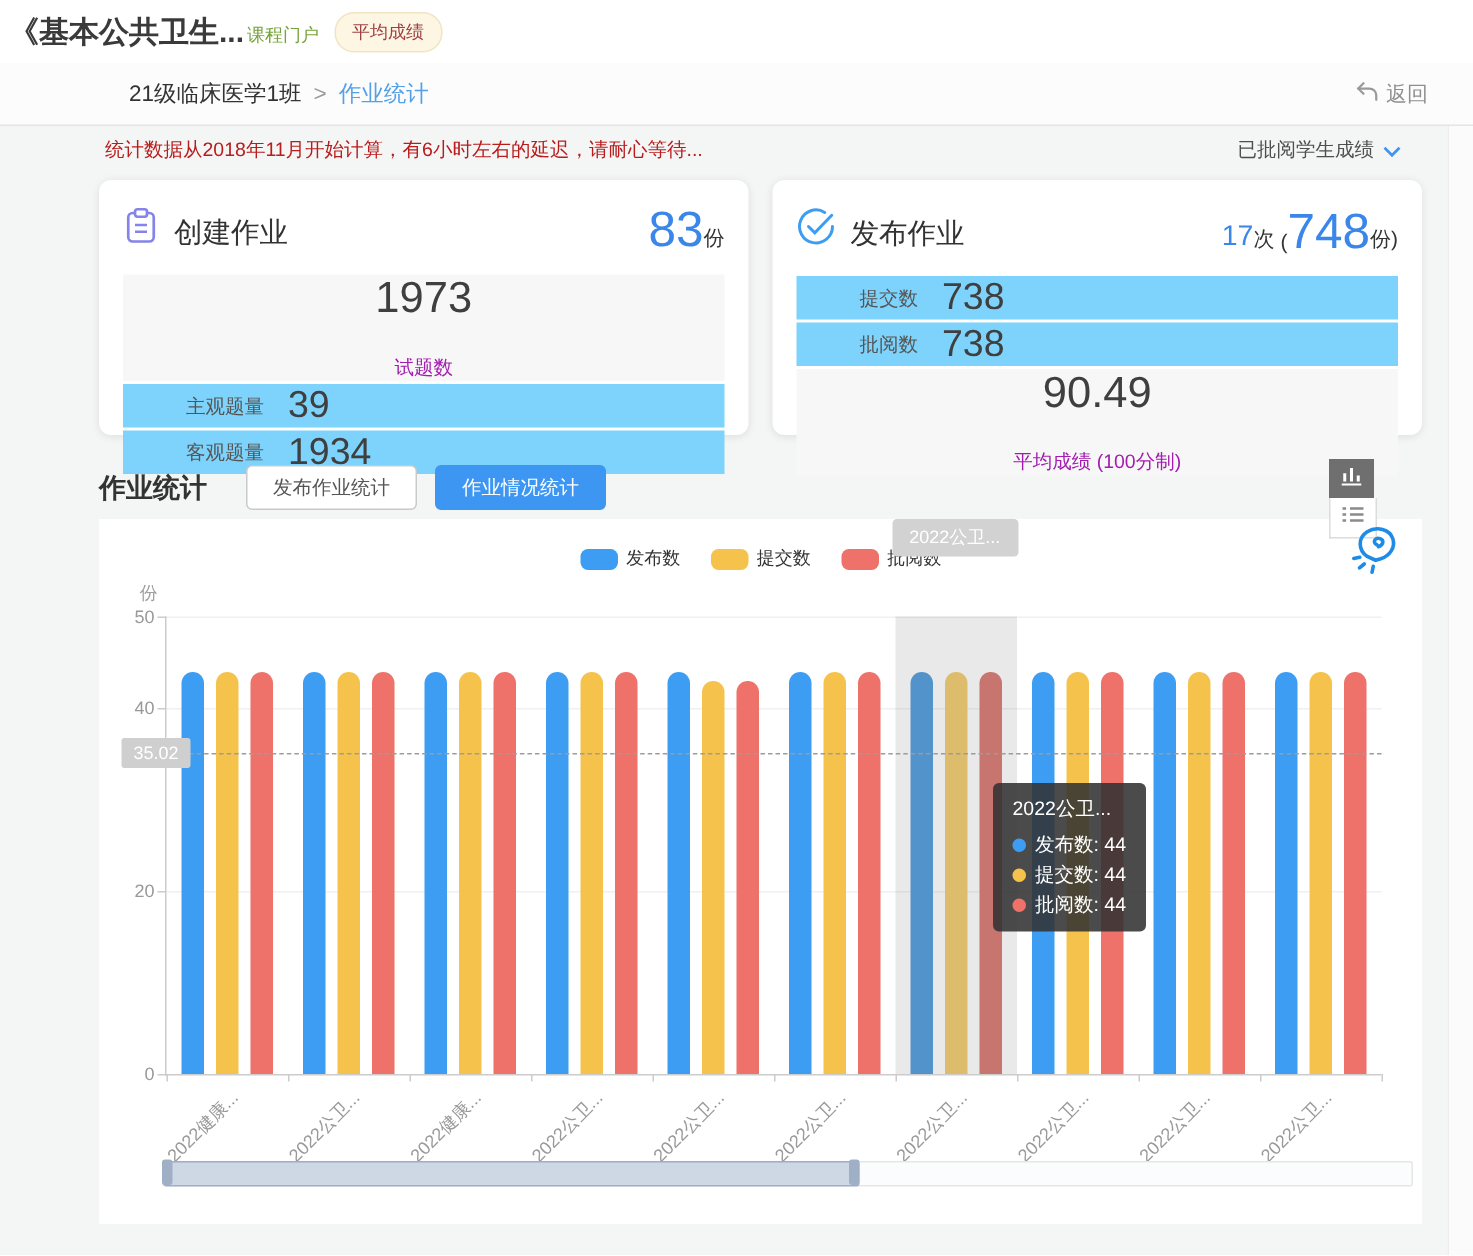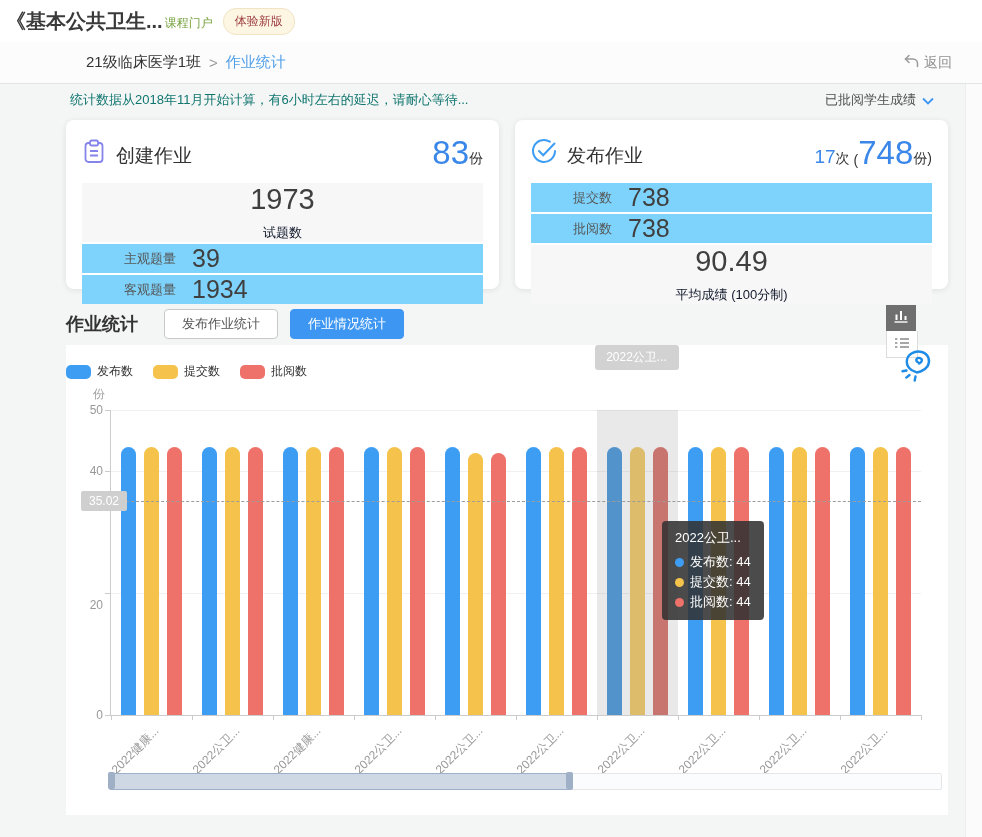--- a/index.html
+++ b/index.html
@@ -17,54 +17,54 @@
   .crumb-row{height:41px;background:#fcfcfc;border-bottom:1px solid #e4e4e4;
              display:flex;align-items:center;padding:0 30px 0 86px;font-size:15px;}
   .crumb-class{color:#333;}
   .crumb-sep{color:#999;margin:0 8px;}
   .crumb-cur{color:#53a0e8;}
   .back-btn{margin-left:auto;display:flex;align-items:center;gap:5px;color:#8f8f8f;font-size:14px;cursor:pointer;}
   
   .content{background:#f4f5f5;height:753px;position:relative;}
   .gutter{position:absolute;top:0;right:0;width:16px;height:100%;background:#fbfbfb;border-left:1px solid #ededed;}
   .notice-row{height:28px;display:flex;align-items:center;padding:2px 48px 0 70px;}
-  .notice-text{font-size:13px;color:#0f766e;}
+  .notice-text{font-size:13px;color:#b91c1c;}
   .filter{margin-left:auto;display:flex;align-items:center;gap:6px;font-size:13px;color:#4f4f4f;cursor:pointer;}
   
   .cards{display:flex;gap:16px;margin:6px 34px 0 66px;}
   .card{flex:1;background:#fff;border-radius:8px;box-shadow:0 1px 6px rgba(0,0,0,.09);padding:18px 16px 16px;text-align:right;}
   .card-head{display:flex;align-items:flex-end;}
   .card-head .ttl{font-size:19px;color:#333;margin-left:10px;line-height:24px;}
   .card-head .spacer{flex:1;}
   .num-blue-big{font-size:33px;color:#3a87e9;line-height:30px;}
   .num-blue-sm{font-size:19px;color:#3a87e9;}
   .unit-dark{font-size:14px;color:#333;}
   .card-body{display:flex;gap:2px;margin-top:15px;height:90px;flex-direction:column;}
   .big-box{flex:1;background:#f7f7f7;display:flex;flex-direction:column;justify-content:center;align-items:center;}
   .big-box .bnum{font-size:29px;color:#3f3f3f;}
-  .big-box .blab{font-size:13px;color:#0f172a;margin-top:8px;}
+  .big-box .blab{font-size:13px;color:#a21caf;margin-top:20px;}
   .stack{flex:1;display:flex;flex-direction:column;gap:2px;}
   .srow{flex:1;background:#7dd3fc;display:flex;align-items:center;padding-left:42px;}
   .srow .slab{font-size:13px;color:#555;}
   .srow .sval{font-size:25px;color:#3f3f3f;margin-left:16px;}
   
   .section-row{margin:20px 34px 0 66px;height:30px;display:flex;align-items:center;position:relative;}
   .section-title{font-size:18px;font-weight:bold;color:#333;}
   .tabs{display:flex;gap:12px;margin-left:26px;}
   .tab{font-size:13px;color:#555;background:#fff;border:1px solid #c9c9c9;border-radius:4px;
        padding:5px 17px;cursor:pointer;white-space:nowrap;}
   .tab.active{background:#3d97f2;border-color:#3d97f2;color:#fff;}
   .type-btns{position:absolute;right:30px;top:-4px;display:flex;flex-direction:column;z-index:5;}
   .tbtn{width:30px;height:26px;display:flex;align-items:center;justify-content:center;cursor:pointer;}
   .tbtn.dark{background:#6f6f6f;}
   .tbtn.light{background:#fff;border:1px solid #dcdcdc;border-top:none;}
   .bulb{position:absolute;right:14px;top:36px;z-index:5;cursor:pointer;}
   
   .panel{margin:6px 34px 0 66px;background:#fff;height:470px;position:relative;}
-  .legend{position:absolute;top:18px;left:0;width:100%;display:flex;justify-content:flex-start;gap:20px;}
+  .legend{position:absolute;top:18px;left:0;width:100%;display:flex;justify-content:center;gap:20px;}
   .legend-item{display:flex;align-items:center;gap:6px;cursor:pointer;}
   .swatch{width:25px;height:14px;border-radius:5px;}
   .legend-label{font-size:12px;color:#333;}
   .plot{position:absolute;left:44px;top:65px;width:810px;height:305px;
         border-left:1px solid #ccc;border-bottom:1px solid #ccc;}
   .yname{position:absolute;left:-18px;top:-24px;font-size:12px;color:#a0a0a0;}
   .gridline{position:absolute;left:0;width:100%;height:1px;background:#f0f0f0;}
   .ytick{position:absolute;left:-34px;width:26px;text-align:right;font-size:12px;color:#999;}
   .ystub{position:absolute;left:-6px;width:6px;height:1px;background:#ccc;}
   .xstub{position:absolute;width:1px;height:5px;background:#ccc;}
@@ -90,21 +90,21 @@
   .handle{position:absolute;top:-2px;width:7px;height:17px;background:#9fafc6;border-radius:2px;}
 </style>
 </head>
 <body>
 
 <div class="screen">
 
   <div class="header">
     <span class="course-title">《基本公共卫生...</span>
     <span class="portal">课程门户</span>
-    <span class="try-new">体验新版</span>
+    <span class="try-new">平均成绩</span>
   </div>
 
   <div class="crumb-row">
     <span class="crumb-class">21级临床医学1班</span>
     <span class="crumb-sep">&gt;</span>
     <span class="crumb-cur">作业统计</span>
     <span class="back-btn">
       <span><svg width="15" height="14" viewBox="0 0 15 14">
             <g fill="none" stroke="#9a9a9a" stroke-width="1.5" stroke-linecap="round">
               <path d="M5 1.5 L1.5 5 L5 8.5"></path>
@@ -245,21 +245,21 @@
             <div class="swatch" style="background: rgb(238, 113, 106);"></div>
             <span class="legend-label">批阅数</span>
           </div>
         </div>
 
       <div class="plot" id="plot">
         <span class="yname">份</span>
       <div class="ytick" style="top: 298px;">0</div>
           <div class="ystub" style="top: 305px;"></div>
           <div class="gridline" style="top: 183px;"></div>
-          <div class="ytick" style="top: 188px; text-align: right;">20</div>
+          <div class="ytick" style="top: 176px; text-align: right;">20</div>
           <div class="ystub" style="top: 183px;"></div>
           <div class="gridline" style="top: 61px;"></div>
           <div class="ytick" style="top: 54px;">40</div>
           <div class="ystub" style="top: 61px;"></div>
           <div class="gridline" style="top: 0px;"></div>
           <div class="ytick" style="top: -7px;">50</div>
           <div class="ystub" style="top: 0px;"></div>
           <div class="xstub" style="left: 0px; top: 305px;"></div>
           <div class="xstub" style="left: 81px; top: 305px;"></div>
           <div class="xstub" style="left: 162px; top: 305px;"></div>

